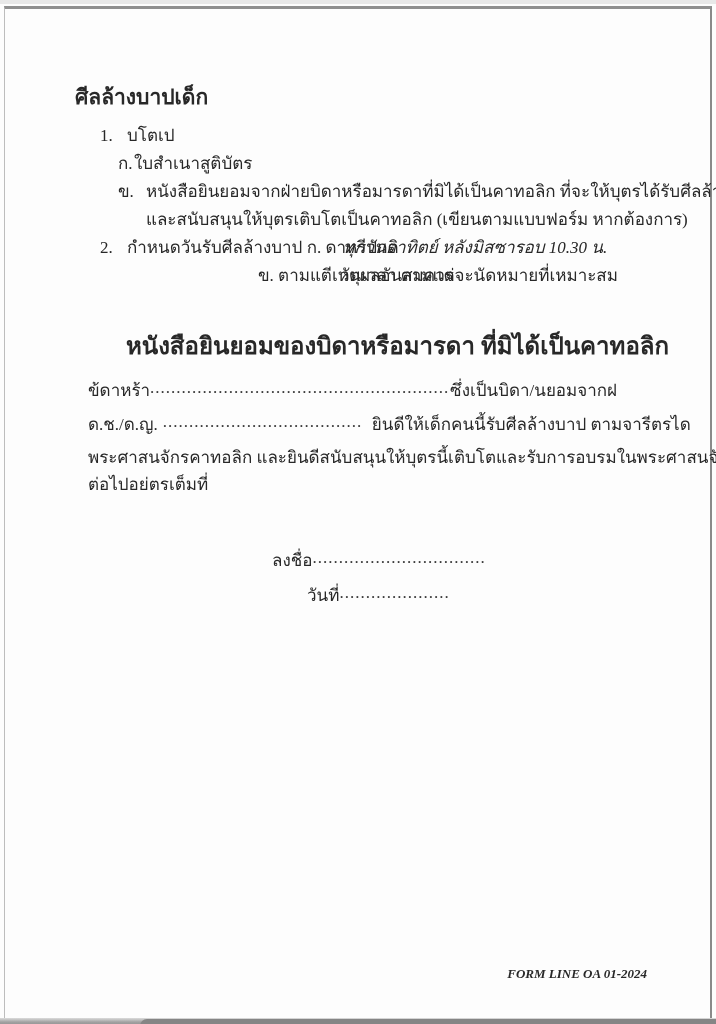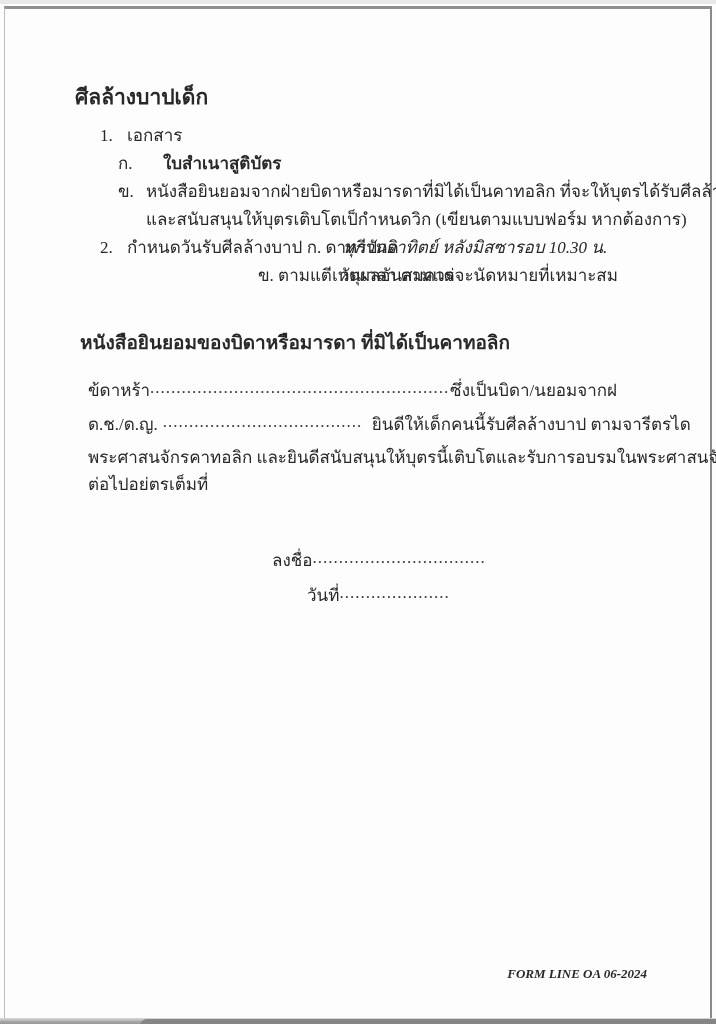--- a/index.html
+++ b/index.html
@@ -36,22 +36,22 @@
   }
   .t {
     position: absolute;
     font-size: 17px;
     line-height: 1.3;
     white-space: nowrap;
   }
   .doc-title { font-size: 21px; font-weight: bold; }
   .center-heading {
     left: 80px; right: 1px;
-    text-align: left;
-    font-size: 19px;
+    text-align: center;
+    font-size: 24px;
     font-weight: bold;
     white-space: nowrap;
   }
   .dots {
     display: inline-block;
     overflow: hidden;
     white-space: nowrap;
     vertical-align: baseline;
     height: 19px;
     letter-spacing: 1px;
@@ -75,28 +75,28 @@
 </head>
 <body>
 
 <div class="page">
 
   <div class="frame"></div>
 
   <div class="t doc-title" style="left:75px; top:80px;">ศีลล้างบาปเด็ก</div>
 
   <div class="t" style="left:100px; top:121px;">1.</div>
-  <div class="t" style="left:127px; top:121px;">เอกสาร</div>
+  <div class="t" style="left:127px; top:121px;">บโตเป</div>
 
   <div class="t" style="left:118px; top:149px;">ก.</div>
-  <div class="t" style="left:163px; top:149px;font-weight:bold;">ใบสำเนาสูติบัตร</div>
+  <div class="t" style="left:134px; top:149px;">ใบสำเนาสูติบัตร</div>
 
   <div class="t" style="left:118px; top:177px;">ข.</div>
   <div class="t" style="left:146px; top:177px;">หนังสือยินยอมจากฝ่ายบิดาหรือมารดาที่มิได้เป็นคาทอลิก ที่จะให้บุตรได้รับศีลล้างบาป</div>
-  <div class="t" style="left:146px; top:205px;">และสนับสนุนให้บุตรเติบโตเป็กำหนดวิก (เขียนตามแบบฟอร์ม หากต้องการ)</div>
+  <div class="t" style="left:146px; top:205px;">และสนับสนุนให้บุตรเติบโตเป็นคาทอลิก (เขียนตามแบบฟอร์ม หากต้องการ)</div>
 
   <div class="t" style="left:100px; top:233px;">2.</div>
   <div class="t" style="left:127px; top:233px;">กำหนดวันรับศีลล้างบาป ก. ดาหรีปกติ</div>
   <div class="t" style="left:343px; top:233px;font-style:italic;">ทุกวันอาทิตย์ หลังมิสซารอบ 10.30 น.</div>
 
   <div class="t" style="left:258px; top:261px;">ข. ตามแตีเหตุผลอันสมควร</div>
   <div class="t" style="left:340px; top:261px;">วันเวลา ตามแต่จะนัดหมายที่เหมาะสม</div>
 
   <div class="t center-heading" style="top:327px;">หนังสือยินยอมของบิดาหรือมารดา ที่มิได้เป็นคาทอลิก</div>
 
@@ -112,19 +112,19 @@
   <div class="t" style="left:88px; top:470px;">ต่อไปอย่ตรเต็มที่</div>
 
   <div class="t" style="left:272px; top:543px;">
     <span>ลงชื่อ</span><span class="dots w172">....................................................................................</span>
   </div>
 
   <div class="t" style="left:307px; top:578px;">
     <span>วันที่</span><span class="dots w110">........................................................</span>
   </div>
 
-  <div class="footer-code">FORM LINE OA 06-2024</div>
+  <div class="footer-code">FORM LINE OA 01-2024</div>
 
   <div class="bottom-bar">
     <div class="bottom-shadow"></div>
   </div>
 
 </div>
 
 </body></html>

